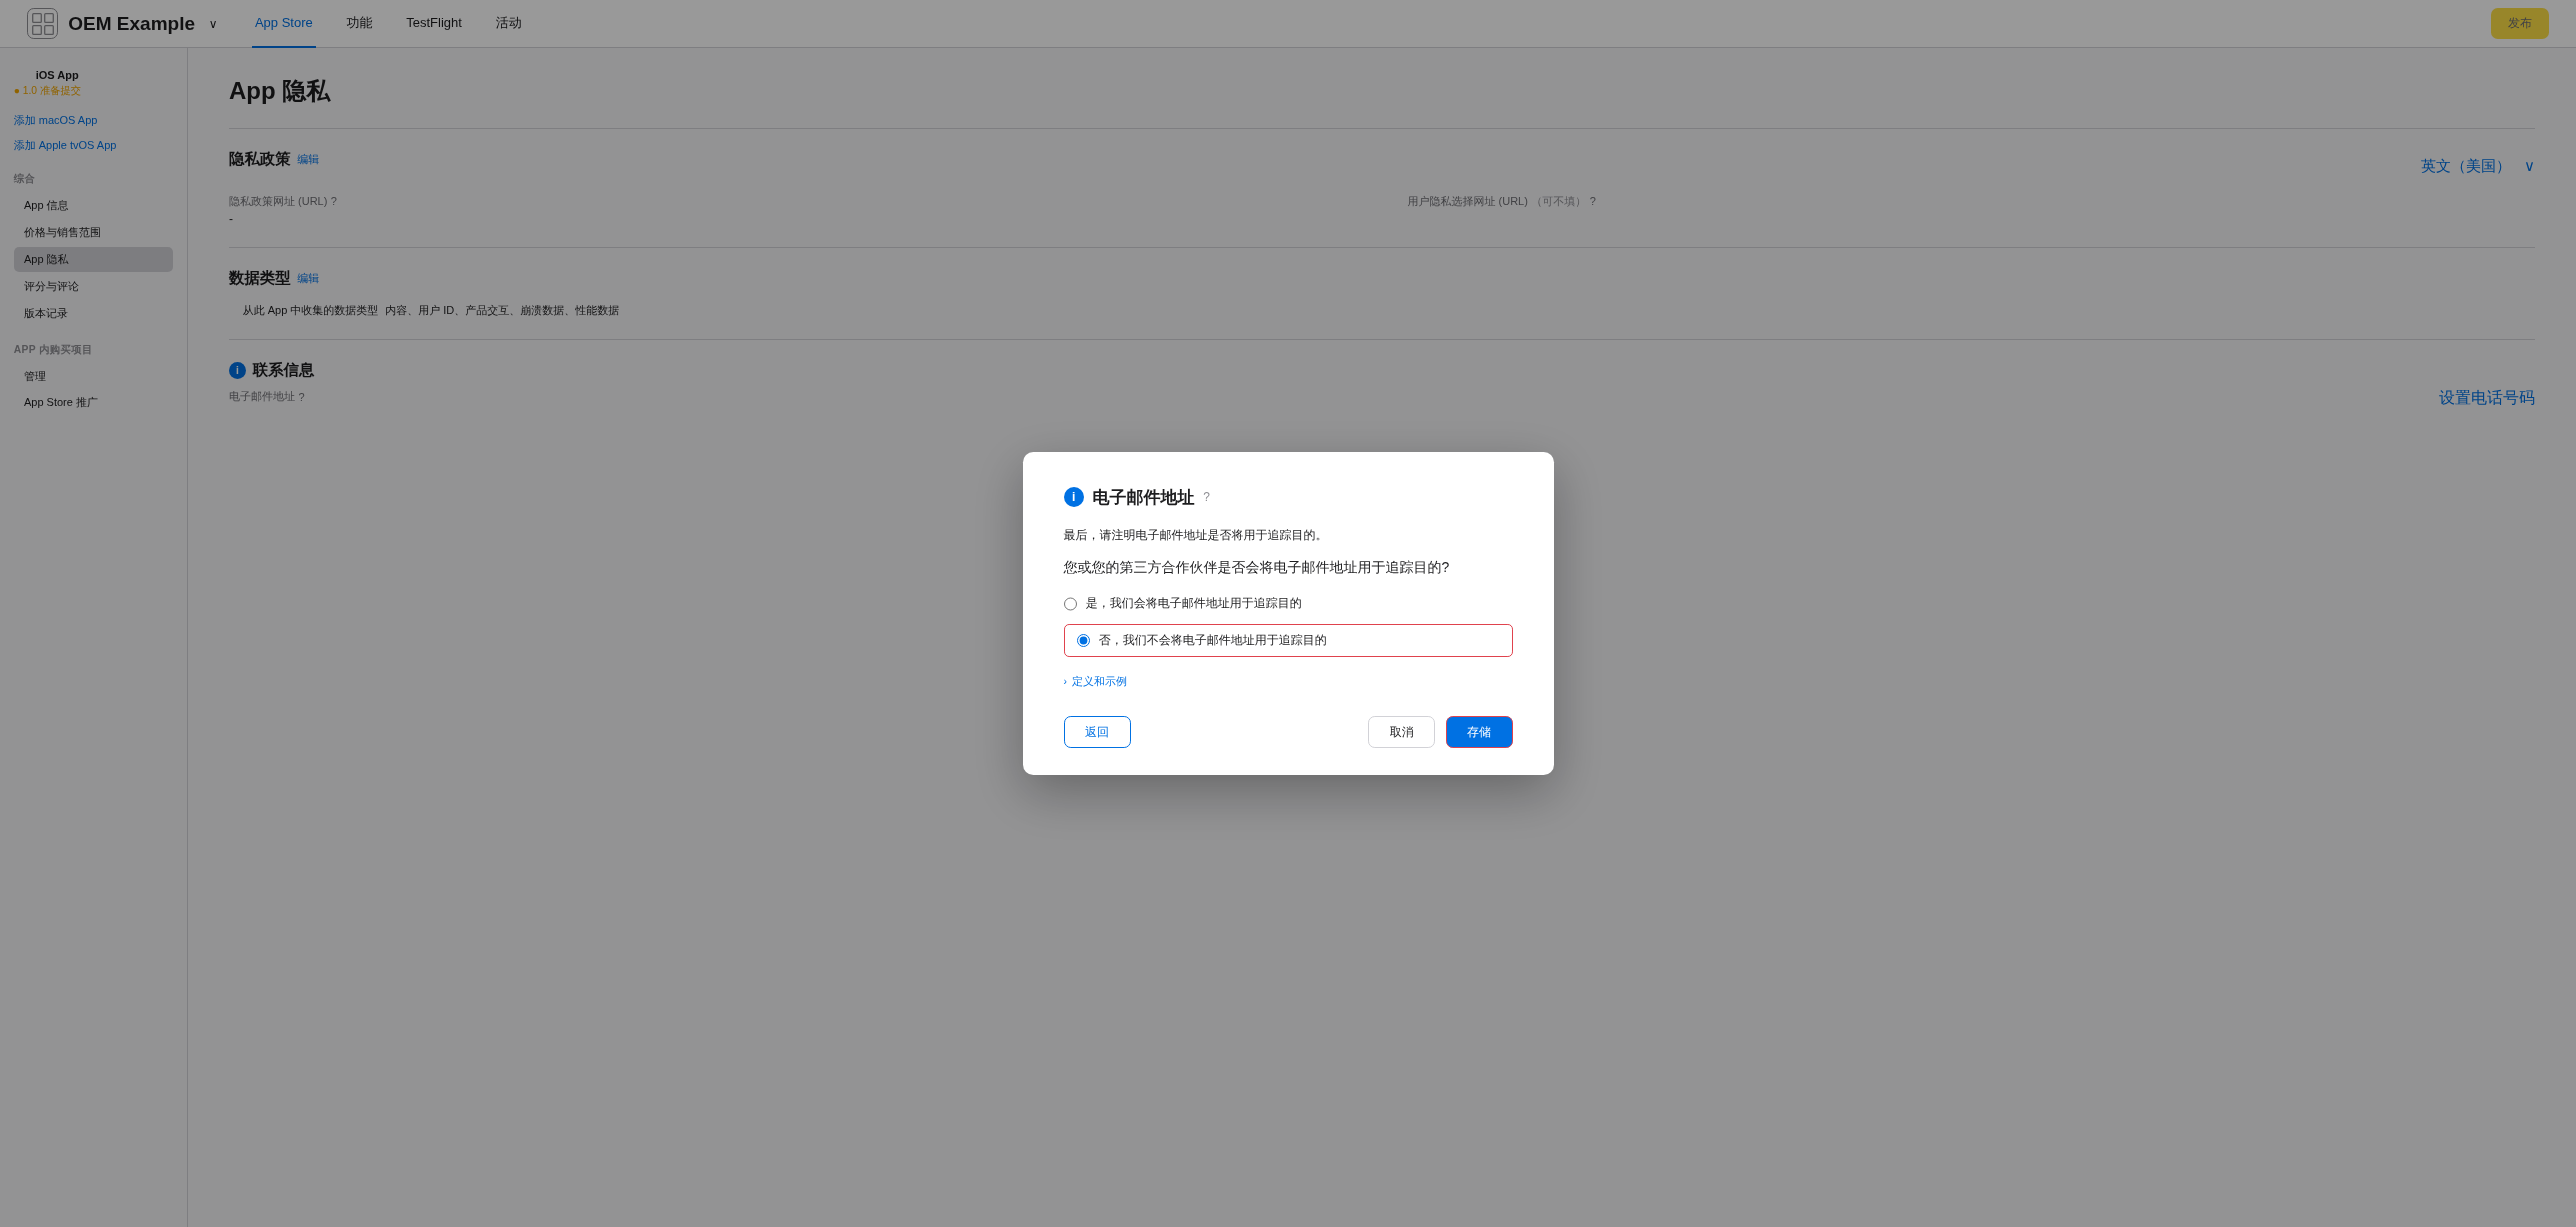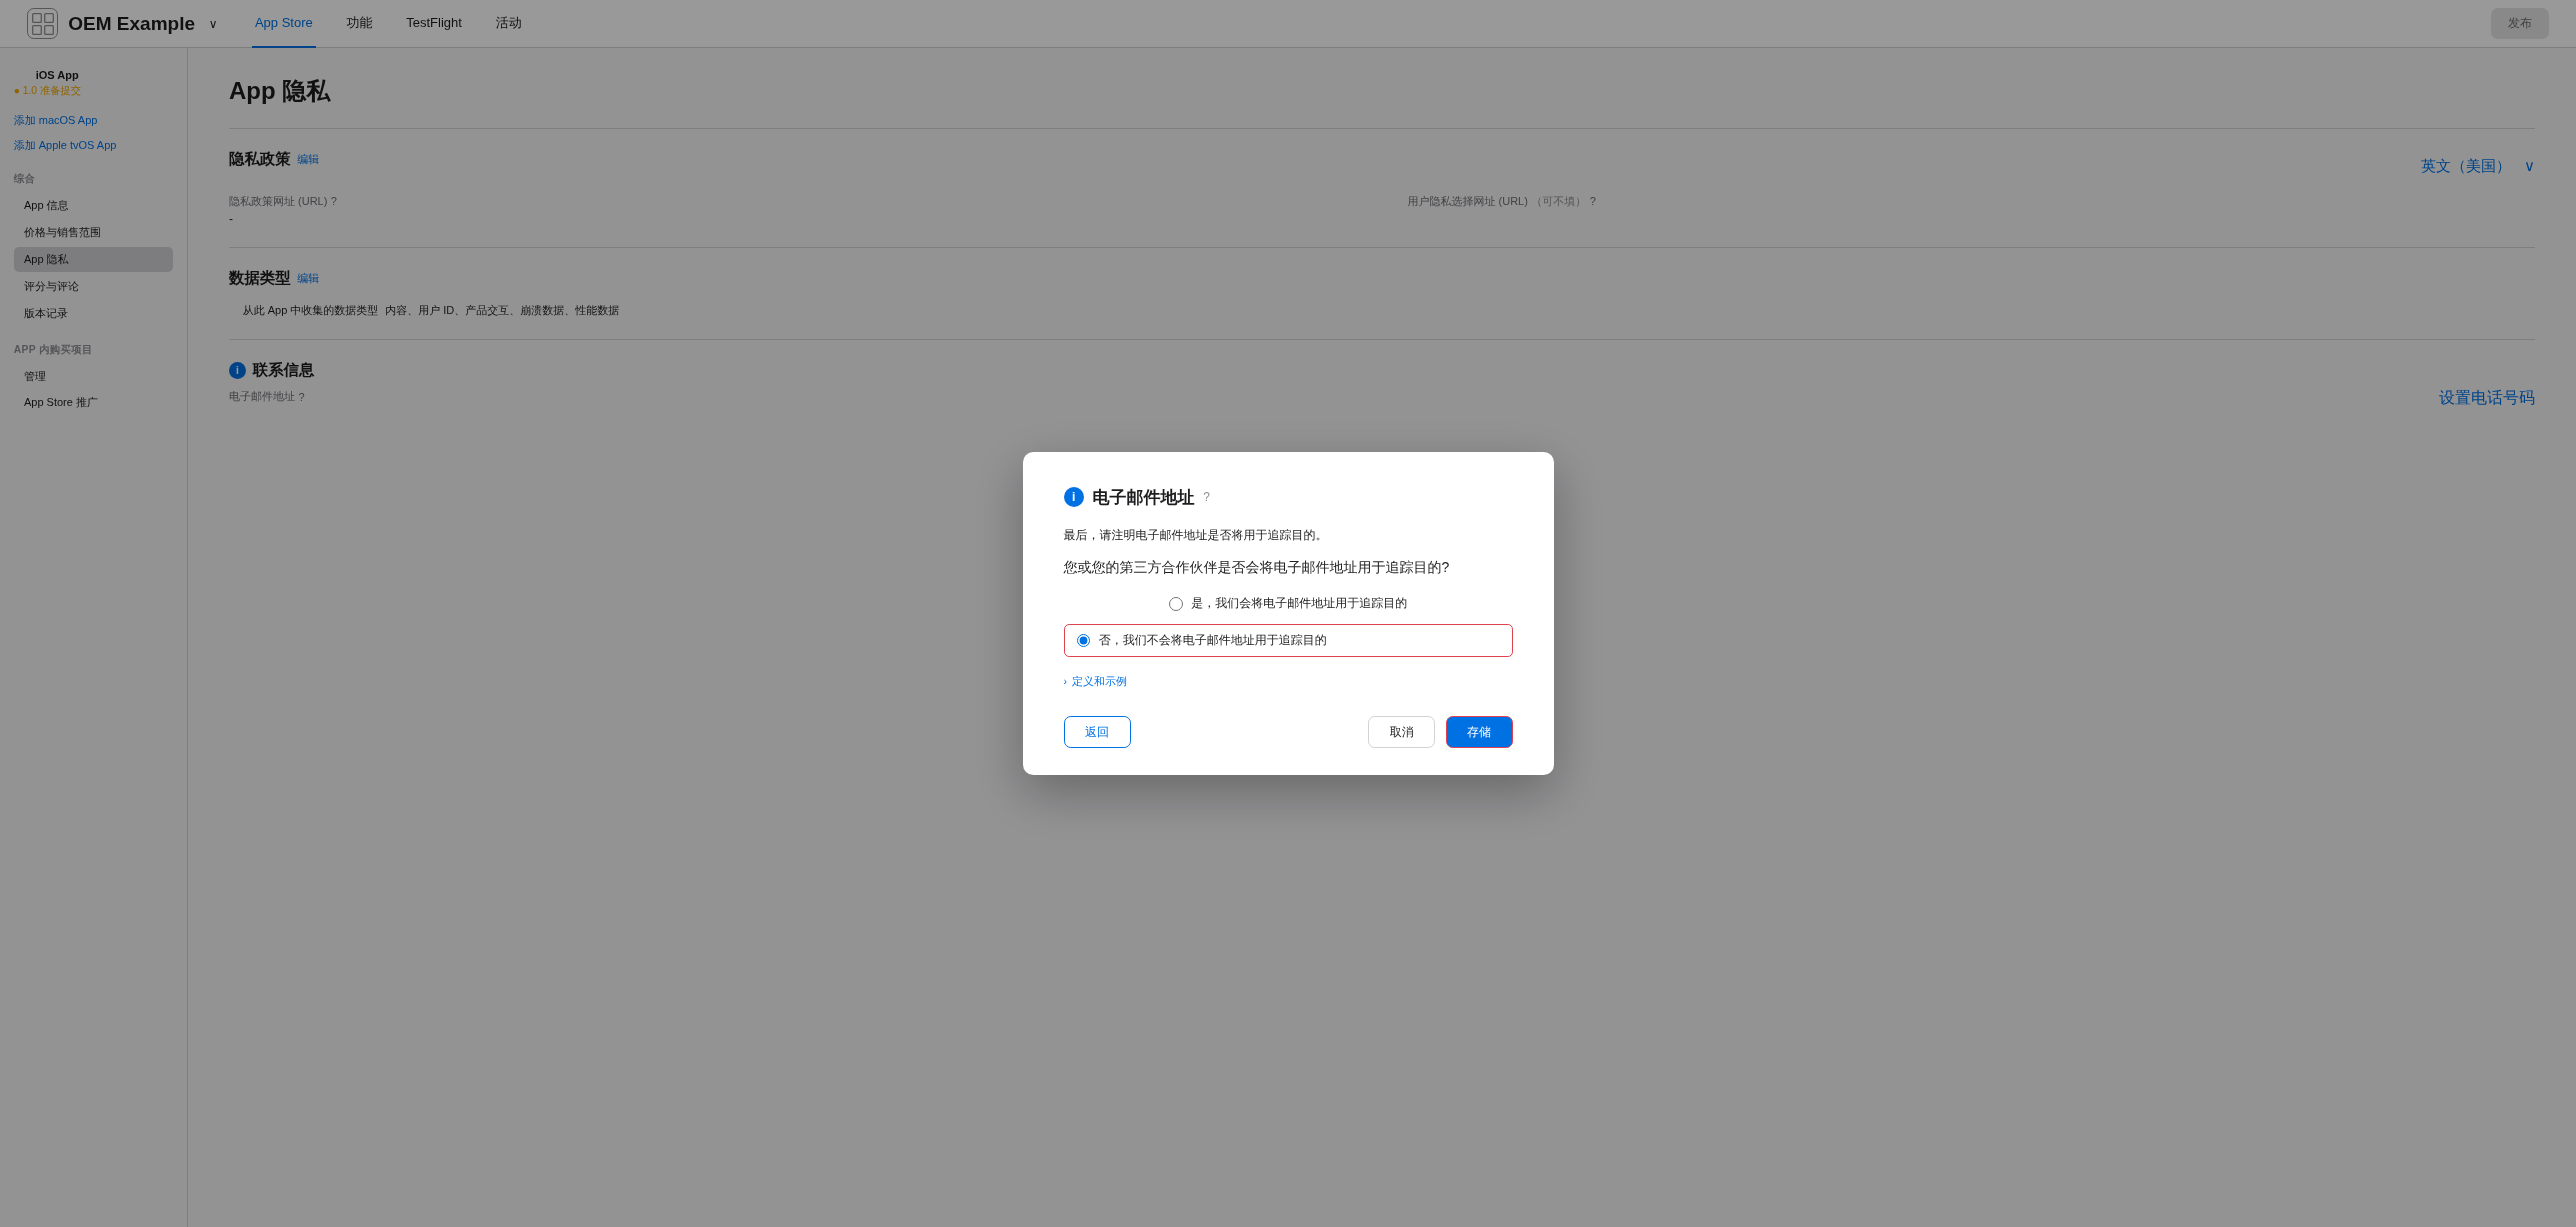--- a/index.html
+++ b/index.html
@@ -9,21 +9,21 @@
     .header { background: #fff; border-bottom: 0.9px solid #d2d2d7; display: flex; align-items: center; padding: 0 27px; height: 48px; }
     .header-logo { display: flex; align-items: center; gap: 10.3px; margin-right: 34px; }
     .logo-icon { width: 31px; height: 31px; border: 1.7px solid #8e8e93; border-radius: 6.8px; display: flex; align-items: center; justify-content: center; }
     .logo-icon svg { width: 24px; height: 24px; }
     .app-name { font-size: 19px; font-weight: 600; color: #1d1d1f; }
     .dropdown-arrow { font-size: 12px; color: #1d1d1f; margin-left: 3.4px; }
     .nav-tabs { display: flex; gap: 27px; align-items: center; height: 100%; }
     .nav-tab { text-decoration: none; font-size: 13px; color: #1d1d1f; padding: 0 3.4px; height: 48px; display: flex; align-items: center; border-bottom: 2.6px solid transparent; }
     .nav-tab.active { color: #0071e3; border-bottom: 2.6px solid #0071e3; font-weight: 500; }
     .header-right { margin-left: auto; }
-    .publish-btn { background: #e5e5e5; color: #6e6e73; border: none; border-radius: 6.8px; padding: 6.8px 17px; font-size: 12px; cursor: pointer; }
+    .publish-btn { background: #fde047; color: #6e6e73; border: none; border-radius: 6.8px; padding: 6.8px 17px; font-size: 12px; cursor: pointer; }
 
     
     .layout { display: flex; min-height: calc(100vh - 48px); }
 
     
     .sidebar { width: 188px; background: #f5f5f7; padding: 20.5px 13.7px; border-right: 0.9px solid #d2d2d7; flex-shrink: 0; }
     .sidebar-section-title { font-size: 11px; font-weight: 600; color: #1d1d1f; margin-bottom: 3.4px; margin-top: 17px; padding-left: 22px; }
     .sidebar-section-title:first-child { margin-top: 0; }
     .sidebar-subtitle { font-size: 10.3px; color: #f0a500; margin-bottom: 13.7px; }
     .sidebar-link { display: block; font-size: 11px; color: #0071e3; text-decoration: none; margin-bottom: 6.8px; padding: 1.7px 0; }
@@ -62,21 +62,21 @@
     .dialog { background: #fff; border-radius: 10.3px; width: 531px; padding: 34px 41px 27px; box-shadow: 0 17px 51px rgba(0,0,0,0.3); }
     .dialog-header { display: flex; align-items: center; gap: 8.6px; margin-bottom: 17px; }
     .dialog-title { font-size: 17px; font-weight: 600; color: #1d1d1f; }
     .dialog-info-icon { width: 20.5px; height: 20.5px; background: #0071e3; border-radius: 50%; display: flex; align-items: center; justify-content: center; color: white; font-size: 12px; font-weight: 700; flex-shrink: 0; }
     .dialog-question-mark { font-size: 12px; color: #8e8e93; }
 
     .dialog-body { font-size: 12px; color: #1d1d1f; margin-bottom: 13.7px; line-height: 1.5; }
     .dialog-question { font-size: 14px; color: #1d1d1f; margin-bottom: 17px; line-height: 1.5; }
 
     .radio-group { display: flex; flex-direction: column; gap: 12px; margin-bottom: 17px; }
-    .radio-item { display: flex; align-items: center; gap: 8.6px; font-size: 12px; color: #1d1d1f; justify-content: center; }
+    .radio-item { display: flex; align-items: center; gap: 8.6px; font-size: 12px; color: #1d1d1f; }
     .radio-input { width: 13.7px; height: 13.7px; accent-color: #0071e3; cursor: pointer; }
     .radio-selected-box { border: 1.7px solid #e0424d; border-radius: 5.1px; padding: 6.8px 12px; display: flex; align-items: center; gap: 8.6px; }
 
     .definition-link { display: flex; align-items: center; gap: 5.1px; color: #0071e3; font-size: 11px; text-decoration: none; margin-bottom: 27px; cursor: pointer; }
     .chevron-right { font-size: 10.3px; }
 
     .dialog-footer { display: flex; align-items: center; }
     .dialog-footer-left { flex: 1; }
     .back-btn { background: #fff; color: #0071e3; border: 0.9px solid #0071e3; border-radius: 6.8px; padding: 6.8px 20.5px; font-size: 12px; cursor: pointer; }
     .dialog-footer-right { display: flex; gap: 10.3px; }

